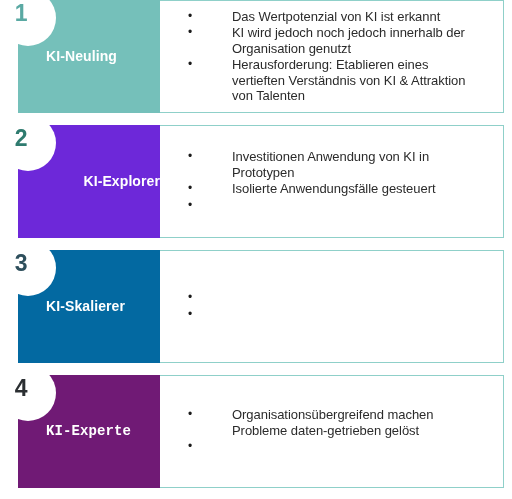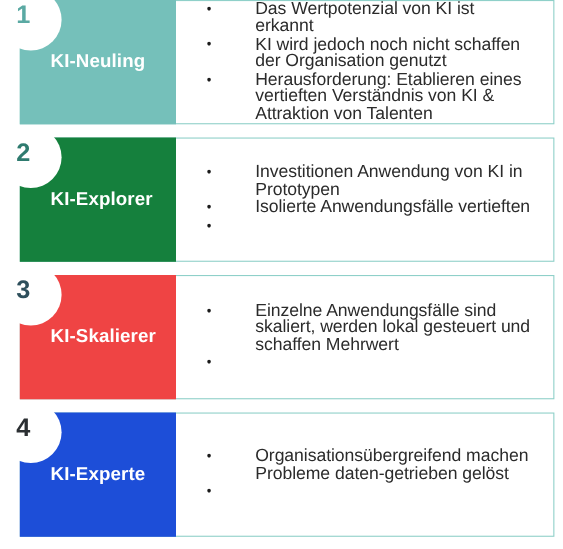--- a/index.html
+++ b/index.html
@@ -45,21 +45,21 @@
     left: 18px;
     top: 0;
     width: 142px;
     height: 113px;
     display: flex;
     align-items: center;
   }
 
   .stage-title {
     color: #ffffff;
-    font-size: 17px;
+    font-size: 14px;
     font-weight: bold;
     letter-spacing: .1px;
     padding-left: 28px;
     line-height: 1.2;
     white-space: nowrap;
   }
 
   
   .stage-notch {
     position: absolute;
@@ -109,21 +109,21 @@
     width: 44px;
     color: #1a1a1a;
     font-size: 12px;
     line-height: 15.5px;
     text-align: left;
   }
 
   .point-text {
     flex: 1 1 auto;
     color: #2b2b2b;
-    font-size: 16px;
+    font-size: 13px;
     line-height: 15.5px;
     letter-spacing: -.05px;
   }
 
   .point-text .lead {
     text-align: right;
   }
 
   
   .stage-row[data-stage-index="0"] .stage-panel { border-color: #8fd0c9; }
@@ -143,69 +143,68 @@
         <div class="stage-notch"></div>
       </div>
       <div class="stage-number" style="color: rgb(90, 169, 163);">1</div>
       <div class="stage-points">
         <div class="point-row">
           <span class="point-bullet">•</span>
           <span class="point-text">Das Wertpotenzial von KI ist erkannt</span>
         </div>
         <div class="point-row">
           <span class="point-bullet">•</span>
-          <span class="point-text">KI wird jedoch noch nicht schaffen der Organisation genutzt</span>
+          <span class="point-text">KI wird jedoch noch jedoch innerhalb der Organisation genutzt</span>
         </div>
         <div class="point-row">
           <span class="point-bullet">•</span>
           <span class="point-text"><span class="lead">Herausforderung</span><span>: Etablieren eines vertieften Verständnis von KI &amp; Attraktion von Talenten</span></span>
         </div>
       </div>
     </div>
     <div class="stage-row" data-stage-index="1" style="top: 125px;">
       <div class="stage-panel" style="border-color: rgb(143, 208, 201);"></div>
-      <div class="stage-band" style="background: #15803d;">
+      <div class="stage-band" style="background: #6d28d9; justify-content: flex-end;">
         <div class="stage-title">KI-Explorer</div>
         <div class="stage-notch"></div>
       </div>
       <div class="stage-number" style="color: rgb(47, 123, 111);">2</div>
       <div class="stage-points">
         <div class="point-row">
           <span class="point-bullet">•</span>
           <span class="point-text">Investitionen Anwendung von KI in Prototypen</span>
         </div>
         <div class="point-row">
           <span class="point-bullet">•</span>
-          <span class="point-text">Isolierte Anwendungsfälle vertieften</span>
+          <span class="point-text">Isolierte Anwendungsfälle gesteuert</span>
         </div>
         <div class="point-row">
           <span class="point-bullet">•</span>
         </div>
       </div>
     </div>
     <div class="stage-row" data-stage-index="2" style="top: 250px;">
       <div class="stage-panel" style="border-color: rgb(143, 208, 201);"></div>
-      <div class="stage-band" style="background: #ef4444;">
+      <div class="stage-band" style="background: #0369a1;">
         <div class="stage-title">KI-Skalierer</div>
         <div class="stage-notch"></div>
       </div>
       <div class="stage-number" style="color: rgb(46, 79, 92);">3</div>
       <div class="stage-points">
         <div class="point-row">
           <span class="point-bullet">•</span>
-          <span class="point-text">Einzelne Anwendungsfälle sind skaliert, werden lokal gesteuert und schaffen Mehrwert</span>
         </div>
         <div class="point-row">
           <span class="point-bullet">•</span>
         </div>
       </div>
     </div>
     <div class="stage-row" data-stage-index="3" style="top: 375px;">
       <div class="stage-panel" style="border-color: rgb(143, 208, 201);"></div>
-      <div class="stage-band" style="background: #1d4ed8;">
+      <div class="stage-band" style="background: #701a75; font-family: Liberation Mono, monospace;">
         <div class="stage-title">KI-Experte</div>
         <div class="stage-notch"></div>
       </div>
       <div class="stage-number" style="color: rgb(43, 47, 50);">4</div>
       <div class="stage-points">
         <div class="point-row">
           <span class="point-bullet">•</span>
           <span class="point-text">Organisationsübergreifend machen Probleme daten-getrieben gelöst</span>
         </div>
         <div class="point-row">

